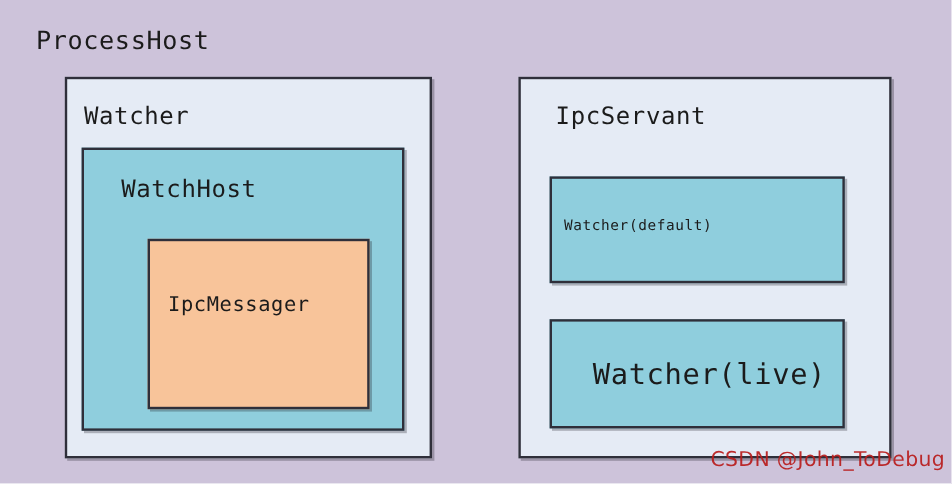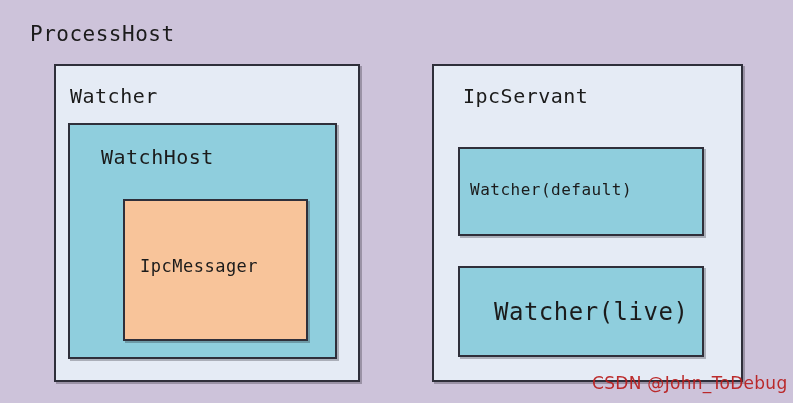--- a/index.html
+++ b/index.html
@@ -70,21 +70,21 @@
   
   #ipc-messager-box {
     left: 123px;
     top: 199px;
     width: 185px;
     height: 142px;
     background: #f8c49a;
   }
   #ipc-messager-title {
     left: 140px;
-    top: 258px;
+    top: 246px;
     font-size: 17px;
     letter-spacing: 0.5px;
   }
 
   
   #watch-host-box {
     left: 432px;
     top: 64px;
     width: 311px;
     height: 318px;
@@ -101,21 +101,21 @@
   #watcher-default-box {
     left: 458px;
     top: 147px;
     width: 246px;
     height: 89px;
     background: #8fcedd;
   }
   #watcher-default-title {
     left: 470px;
     top: 182px;
-    font-size: 16px;
+    font-size: 12px;
     letter-spacing: 0.5px;
   }
 
   
   #watcher-live-box {
     left: 458px;
     top: 266px;
     width: 246px;
     height: 91px;
     background: #8fcedd;

